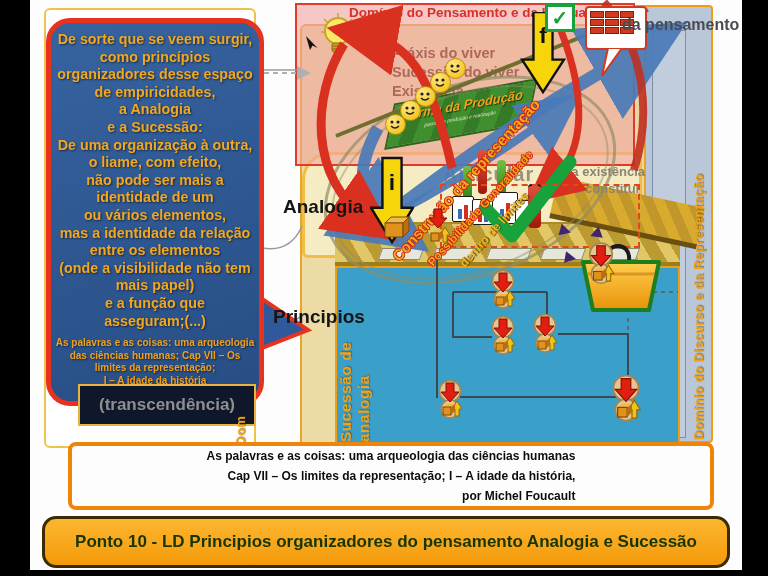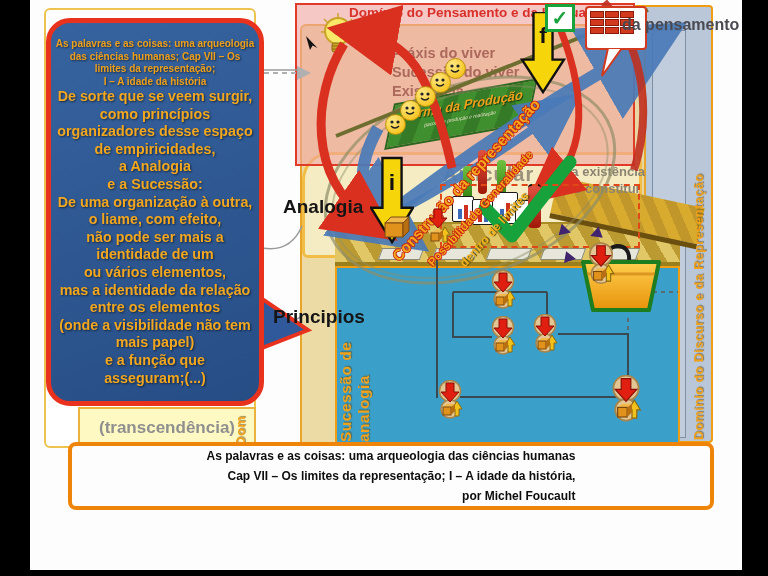--- a/index.html
+++ b/index.html
@@ -314,49 +314,52 @@
           <polygon points="15,27 19,24 19,31 15,35" fill="#b86f12"></polygon>
         </svg></div>
 
   <div class="abs" style="left:592px;top:16px;font-size:16px;font-weight:bold;color:#4a4a52">da pensamento</div>
   <div class="abs vtext" style="left:662px;top:140px;height:300px;font-size:12.5px">Domínio do Discurso e da Representação</div>
 
   <div class="abs" style="left:253px;top:196px;font-size:19px;font-weight:bold;color:#151515">Analogia</div>
   <div class="abs" style="left:243px;top:306px;font-size:19px;font-weight:bold;color:#151515">Principios</div>
 
   <div class="abs" style="left:16px;top:18px;width:218px;height:388px;background:linear-gradient(160deg,#36639f,#274d85);border:5px solid #e8321e;border-radius:24px;padding:8px 4px 4px;text-align:center;overflow:hidden">
-    <div class="gold pre" style="font-size:10px;line-height:12.5px;margin-top:7px;color:#efa01a">As palavras e as coisas: uma arqueologia
-das ciências humanas; Cap VII – Os
-limites da representação;
-I – A idade da história</div>
     <div class="gold pre" style="font-size:14.3px;line-height:17.6px">De sorte que se veem surgir,
 como princípios
 organizadores desse espaço
 de empiricidades,
 a Analogia
 e a Sucessão:
 De uma organização à outra,
 o liame, com efeito,
 não pode ser mais a
 identidade de um
 ou  vários elementos,
 mas a identidade da relação
 entre os elementos
 (onde a visibilidade não tem
 mais papel)
 e a função que
 asseguram;(...)</div>
-  </div>
-
-  <div class="abs" style="left:48px;top:407px;width:178px;height:42px;background:#fef9c3;border:2px solid #eab23e;display:flex;align-items:center;justify-content:center">
+    <div class="gold pre" style="font-size:10px;line-height:12.5px;margin-top:7px;color:#efa01a">As palavras e as coisas: uma arqueologia
+das ciências humanas; Cap VII – Os
+limites da representação;
+I – A idade da história</div>
+  </div>
+
+  <div class="abs" style="left:48px;top:384px;width:178px;height:42px;background:#0f172a;border:2px solid #eab23e;display:flex;align-items:center;justify-content:center">
     <span style="font-size:17px;font-weight:bold;color:#8f8f8f">(transcendência)</span>
   </div>
   <div class="abs vtext" style="left:203px;top:402px;height:44px;font-size:13px">Dom</div>
 
   <div class="abs" style="left:38px;top:442px;width:646px;height:68px;background:#fdfdfd;border:4px solid #ef8508;border-radius:8px;display:flex;align-items:center;justify-content:center">
     <div class="pre" style="font-size:12px;font-weight:bold;color:#0d0d0d;text-align:right;line-height:20px">As palavras e as coisas: uma arqueologia das ciências humanas
 Cap VII – Os limites da representação; I – A idade da história,
 por Michel Foucault</div>
   </div>
 
+  <div class="abs" style="left:12px;top:516px;width:688px;height:52px;background:linear-gradient(#fdb62f,#f49a0b);border:3px solid #3a2c00;border-radius:14px;display:flex;align-items:center;justify-content:center">
+    <div style="font-size:17px;font-weight:bold;color:#173500;text-align:center">Ponto 10 - LD Principios organizadores do pensamento Analogia e Sucessão</div>
+  </div>
 
  </div>
 </div>
 
 </body></html>

